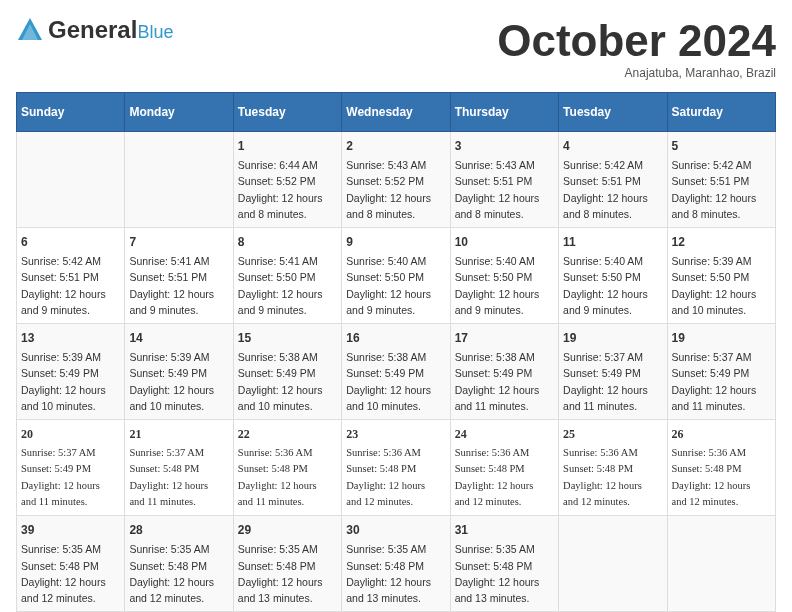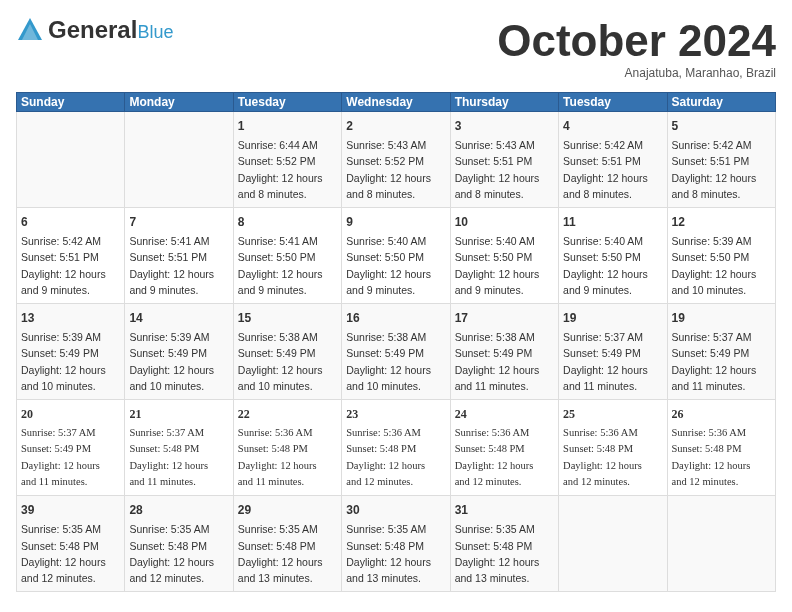--- a/index.html
+++ b/index.html
@@ -38,21 +38,21 @@
       color: #555;
     }
     table {
       width: 100%;
       border-collapse: collapse;
       font-size: 11px;
     }
     thead tr th {
       background-color: #3572b0;
       color: #fff;
-      padding: 2px 4px;
+      padding: 12px 4px;
       text-align: left;
       font-size: 12px;
       font-weight: bold;
       border: 1px solid #2a5a90;
     }
     tbody tr {
       border-bottom: 1px solid #ddd;
     }
     tbody tr:nth-child(odd) {
       background-color: #f9f9f9;

